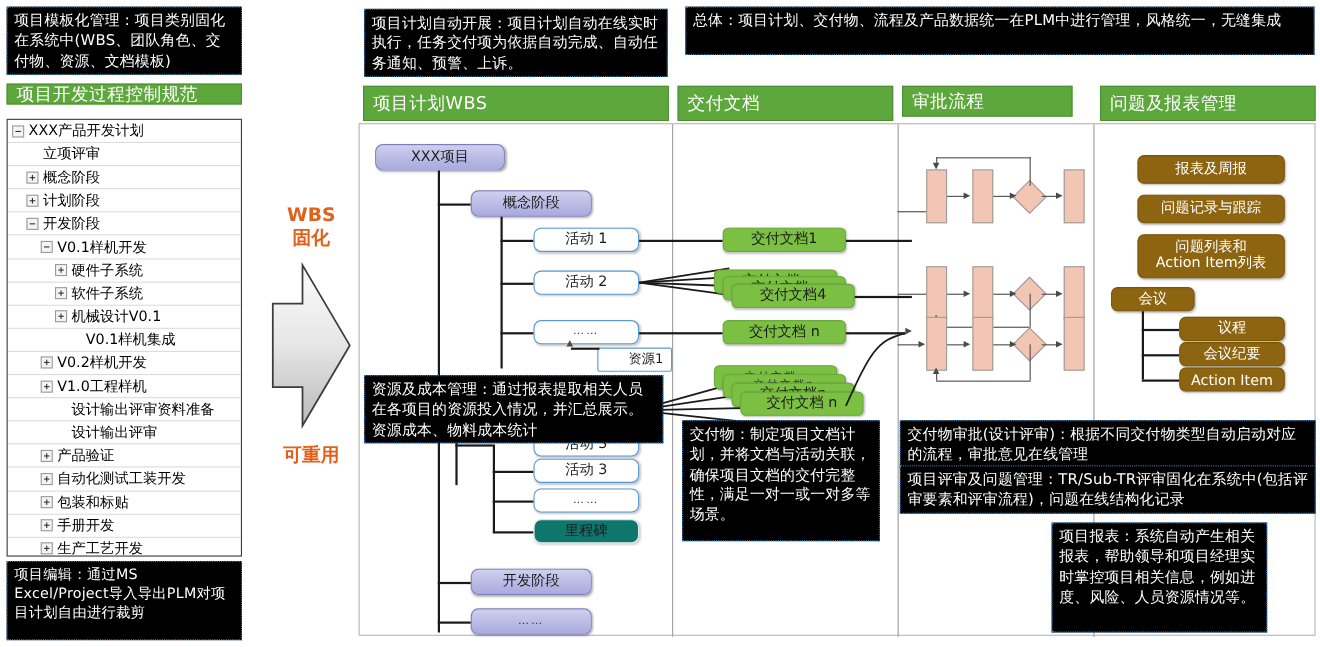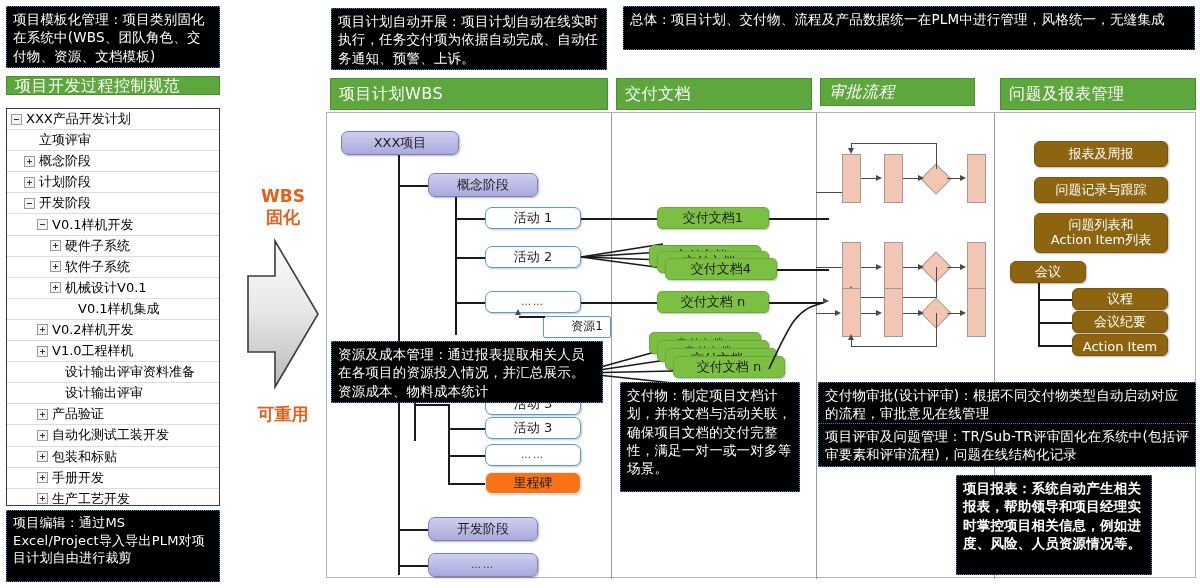--- a/index.html
+++ b/index.html
@@ -107,21 +107,21 @@
     background: linear-gradient(#cfcfee, #a9a9de);
     border: 1px solid #7e7eb8;
     box-shadow: 1px 1px 2px rgba(0,0,0,.3);
   }
   .node.white {
     background: #ffffff;
     border: 1px solid #5b9bd5;
     box-shadow: 1px 1px 2px rgba(0,0,0,.22);
   }
   .node.mile {
-    background: #f97316;
+    background: #0f766e;
     border: 1px solid #dfe9e7;
     box-shadow: 1px 1px 2px rgba(0,0,0,.18);
   }
   .node.green {
     background: #7cc043;
     border: 1px solid #6aa93a;
     border-radius: 5px;
     color: #1b1b1b;
     box-shadow: 1px 1px 2px rgba(0,0,0,.25);
   }
@@ -312,21 +312,21 @@
   <div class="wbs-label" style="left:240px; top:404px; width:86px;">
     <span>可重用</span>
   </div>
 
   <div class="green-head" style="left:330px; top:78px; width:278px; height:32px;">
     <span>项目计划WBS</span>
   </div>
   <div class="green-head" style="left:616px; top:78px; width:196px; height:32px;">
     <span>交付文档</span>
   </div>
-  <div class="green-head" style="left:820px; top:78px; width:155px; height:28px;font-style:italic;">
+  <div class="green-head" style="left:820px; top:78px; width:155px; height:28px;">
     <span>审批流程</span>
   </div>
   <div class="green-head" style="left:1000px; top:78px; width:196px; height:32px;">
     <span>问题及报表管理</span>
   </div>
 
   <div class="board" style="left:326px; top:112px; width:870px; height:466px;">
 
     <div class="vdiv" style="left:284px; top:0; height:466px;"></div>
     <div class="vdiv" style="left:489px; top:0; height:466px;"></div>
@@ -534,15 +534,15 @@
   </div>
 
   <div class="callout" style="left:331px; top:341px; width:272px; height:62px;">资源及成本管理：通过报表提取相关人员在各项目的资源投入情况，并汇总展示。资源成本、物料成本统计</div>
 
   <div class="callout" style="left:620px; top:382px; width:180px; height:110px;">交付物：制定项目文档计划，并将文档与活动关联，确保项目文档的交付完整性，满足一对一或一对多等场景。</div>
 
   <div class="callout" style="left:818px; top:368px; width:378px; height:44px;margin-top:14px;">交付物审批(设计评审)：根据不同交付物类型自动启动对应的流程，审批意见在线管理</div>
 
   <div class="callout" style="left:818px; top:423px; width:378px; height:44px;">项目评审及问题管理：TR/Sub-TR评审固化在系统中(包括评审要素和评审流程)，问题在线结构化记录</div>
 
-  <div class="callout" style="left:956px; top:475px; width:196px; height:100px;font-weight:bold;">项目报表：系统自动产生相关报表，帮助领导和项目经理实时掌控项目相关信息，例如进度、风险、人员资源情况等。</div>
+  <div class="callout" style="left:956px; top:475px; width:196px; height:100px;">项目报表：系统自动产生相关报表，帮助领导和项目经理实时掌控项目相关信息，例如进度、风险、人员资源情况等。</div>
 
 </div>
 
 </body></html>

